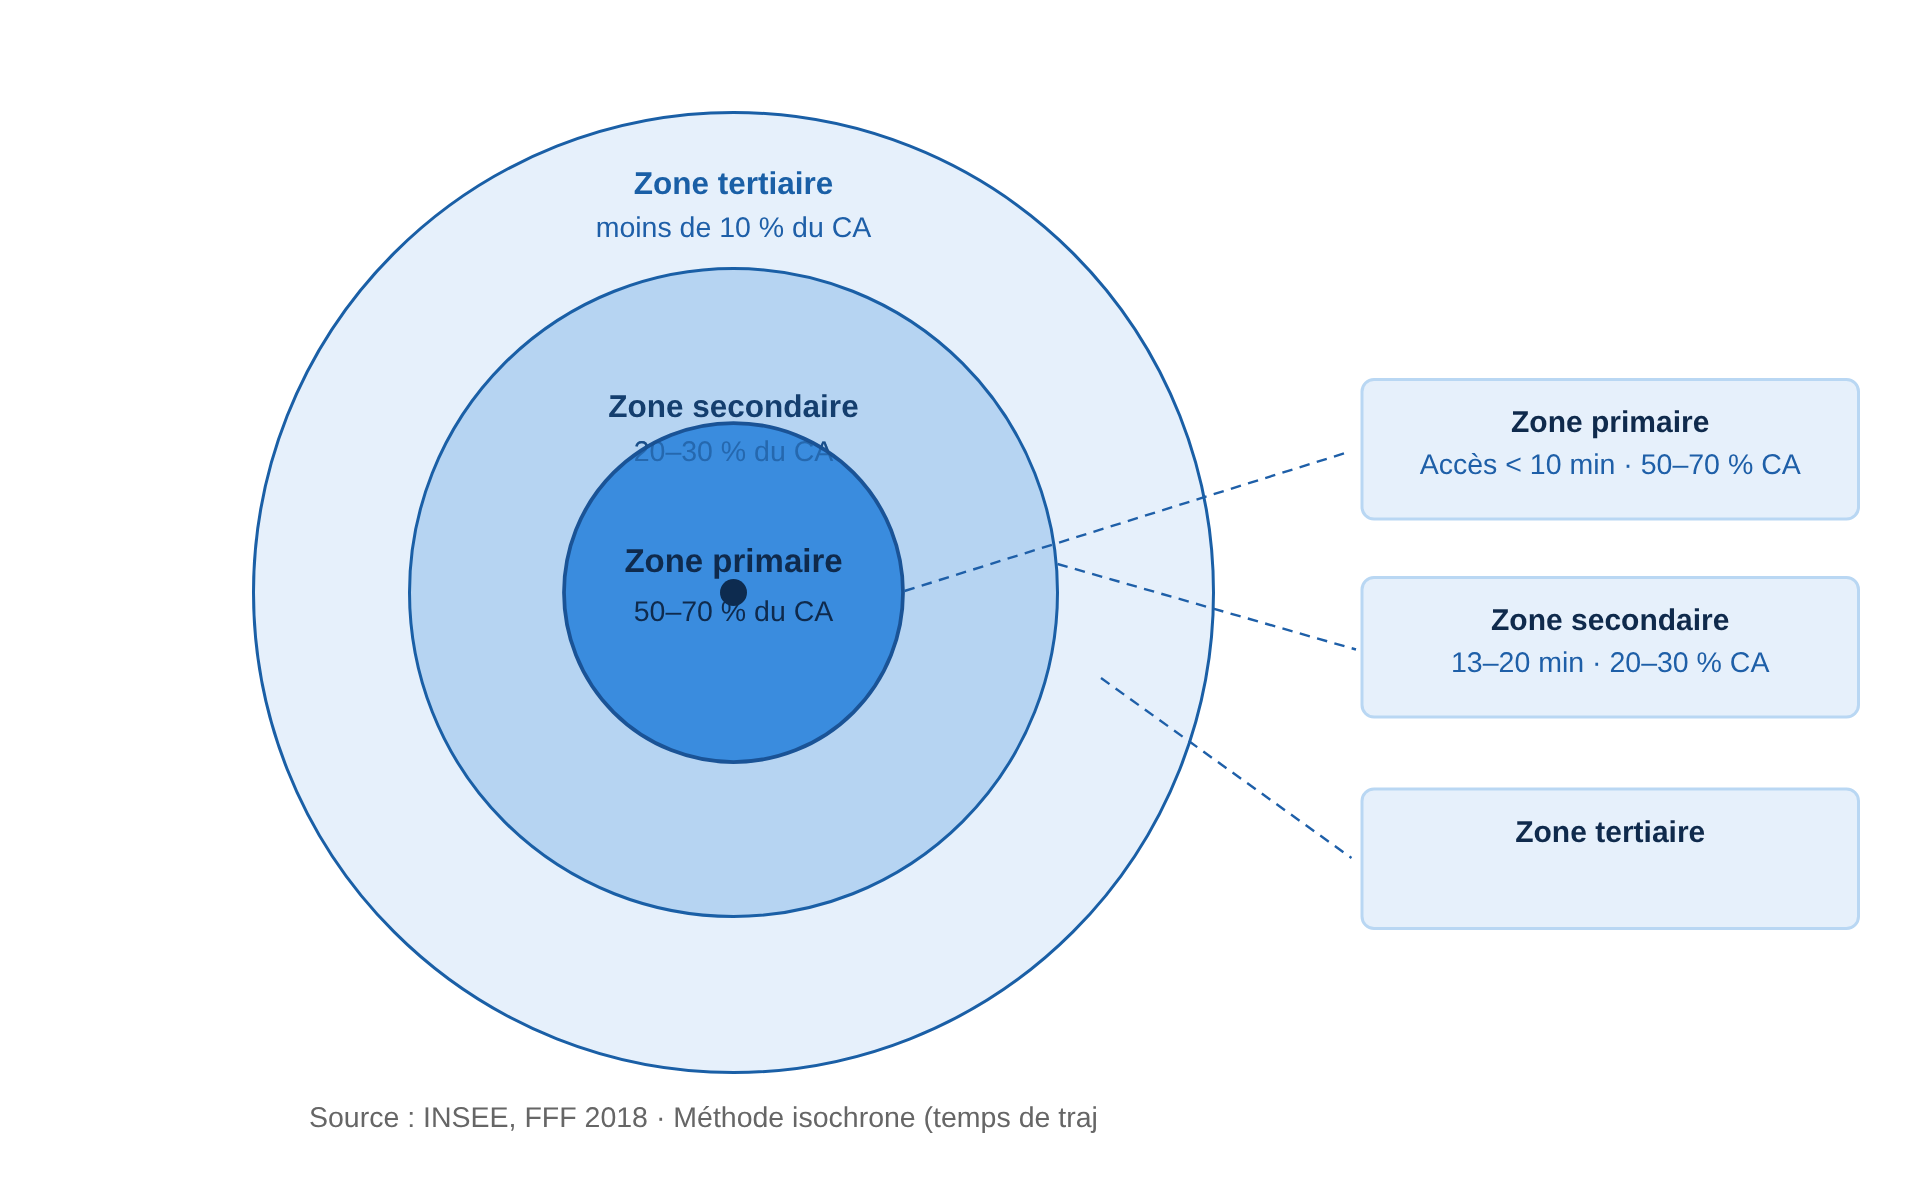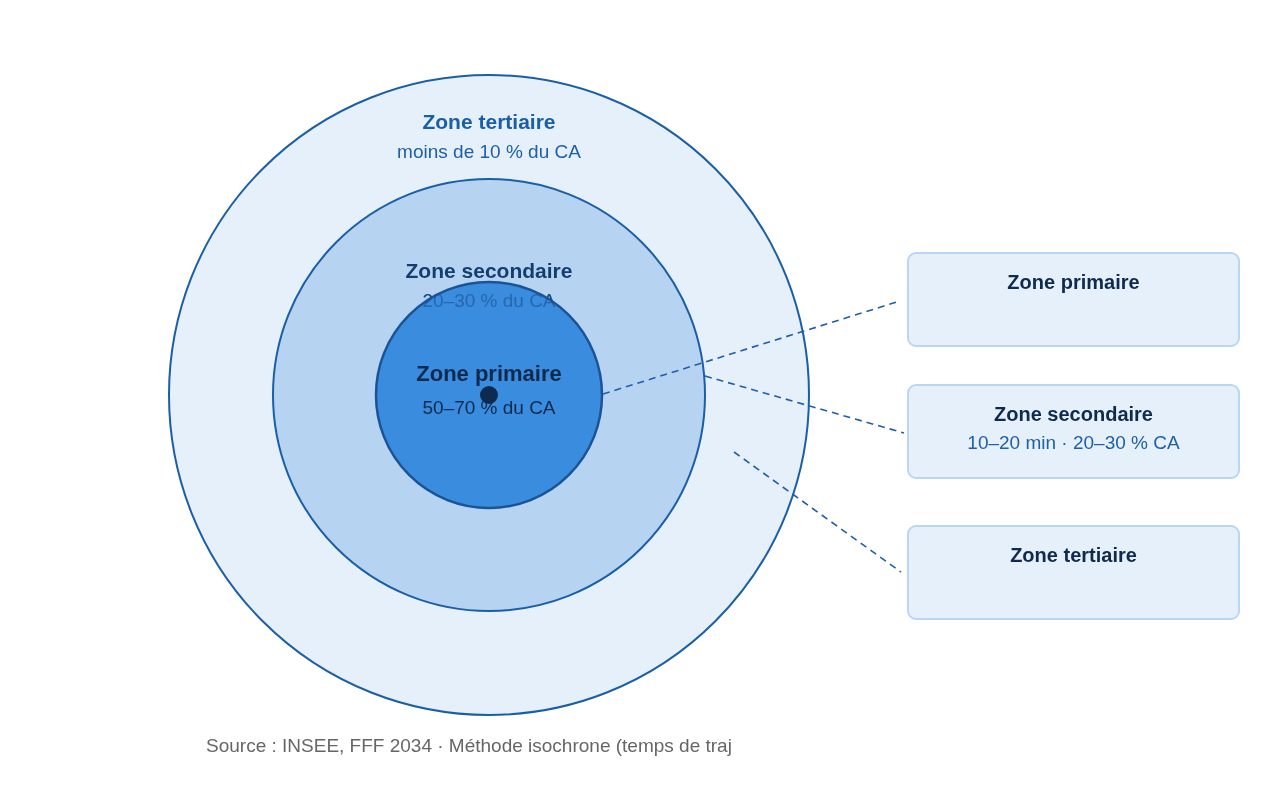--- a/index.html
+++ b/index.html
@@ -93,22 +93,23 @@
 
   <circle cx="489" cy="395" r="9" fill="#0d2b4f"></circle>
 
   <line x1="603" y1="394" x2="900" y2="301" stroke="#1e5fa8" stroke-width="1.6" stroke-dasharray="7,5"></line>
   <line x1="705" y1="376" x2="904" y2="433" stroke="#1e5fa8" stroke-width="1.6" stroke-dasharray="7,5"></line>
   <line x1="734" y1="452" x2="901" y2="572" stroke="#1e5fa8" stroke-width="1.6" stroke-dasharray="7,5"></line>
 </svg>
 
 <div class="card" style="top:252px;">
   <span class="card-title">Zone primaire</span>
+  <span class="card-sub">Accès &lt; 10 min · 50–70 % CA</span>
 </div>
 <div class="card" style="top:384px;">
   <span class="card-title">Zone secondaire</span>
-  <span class="card-sub">10–20 min · 20–30 % CA</span>
+  <span class="card-sub">13–20 min · 20–30 % CA</span>
 </div>
 <div class="card" style="top:525px;">
   <span class="card-title">Zone tertiaire</span>
 </div>
 
-<div class="source">Source : INSEE, FFF 2034 · Méthode isochrone (temps de traj</div>
+<div class="source">Source : INSEE, FFF 2018 · Méthode isochrone (temps de traj</div>
 
 </body></html>

